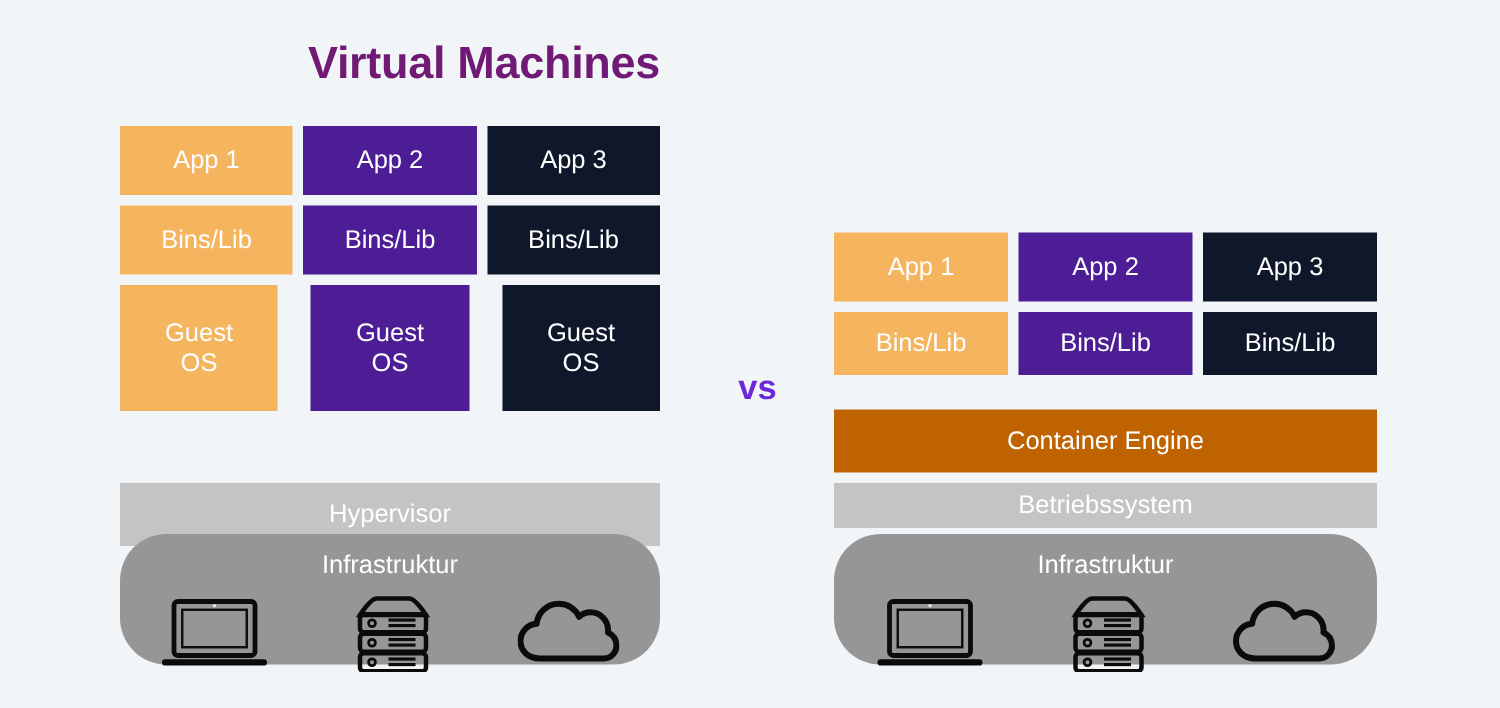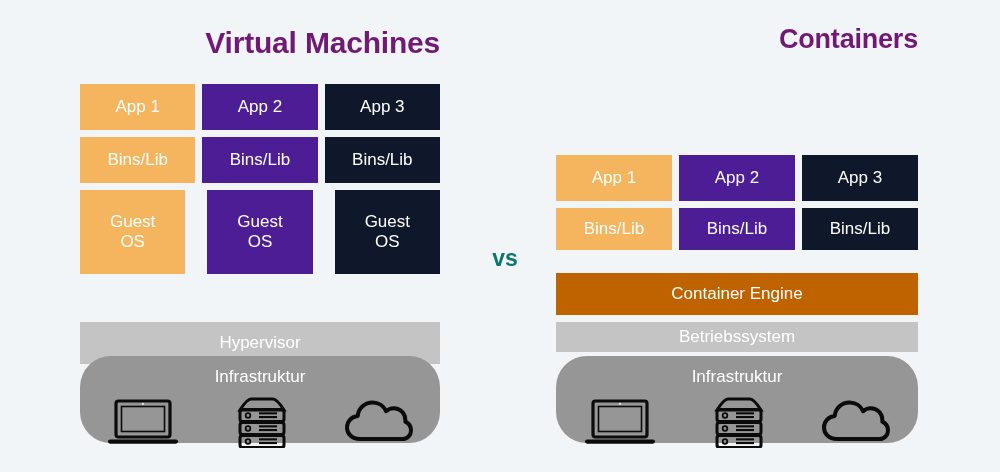--- a/index.html
+++ b/index.html
@@ -46,21 +46,21 @@
 
   
   #vs-label {
     position: absolute;
     left: 455px;
     top: 245px;
     width: 100px;
     text-align: center;
     font-size: 23px;
     font-weight: bold;
-    color: #0f766e;
+    color: #6d28d9;
   }
 
   
   .panel {
     position: absolute;
     box-sizing: border-box;
   }
   #vm-panel {
     left: 80px;
     top: 84px;
@@ -156,21 +156,20 @@
   #ct-panel .r-os     { top: 151px; height: 30px; }
   #ct-panel .r-infra  { top: 201px; height: 87px; }
 </style>
 </head>
 <body>
 
 <div class="stage">
 
   <div class="panel-title" id="vm-title">Virtual Machines</div>
 
-  <div class="panel-title" id="ct-title">Containers</div>
 
   <div id="vs-label">vs</div>
 
   <div class="panel" id="vm-panel">
 
     <div class="row r-app">
       <div class="cell c-light">App 1</div>
       <div class="cell c-mid">App 2</div>
       <div class="cell c-dark">App 3</div>
     </div>

